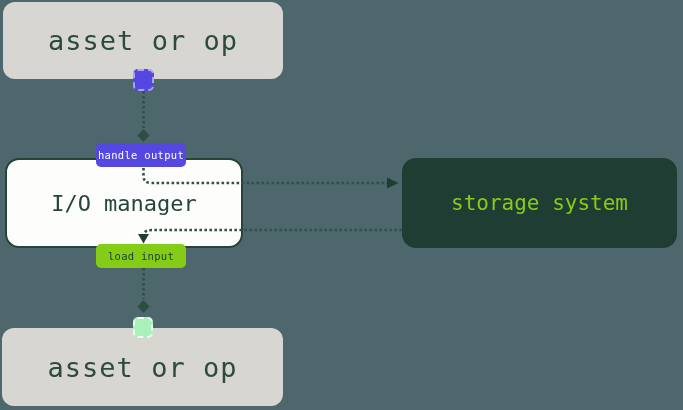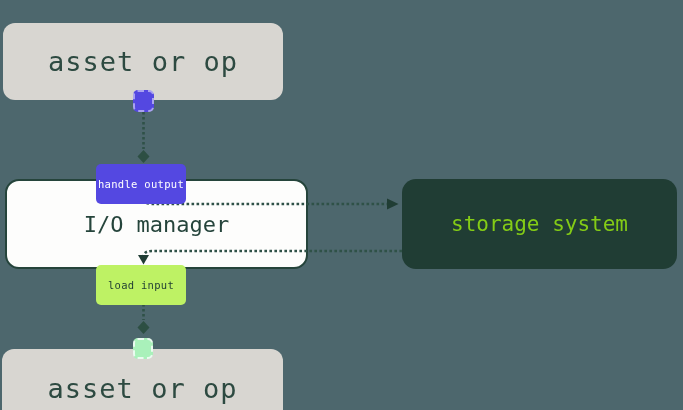--- a/index.html
+++ b/index.html
@@ -10,21 +10,20 @@
     width: 683px;
     height: 410px;
     background: #4d676d;
     position: relative;
     overflow: hidden;
     font-family: "DejaVu Sans Mono", "Liberation Mono", monospace;
   }
   .canvas {
     position: absolute;
     inset: 0;
-    margin-top: 21px;
   }
   .node {
     position: absolute;
     display: flex;
     align-items: center;
     justify-content: center;
     box-sizing: border-box;
   }
   .asset-box {
     left: 3px;
@@ -35,21 +34,21 @@
     color: #2d4a41;
     font-size: 27px;
     letter-spacing: 1px;
     font-weight: 500;
   }
   .asset-top { top: 2px; }
   .asset-bottom { top: 328px; left: 2px; width: 281px; height: 78px; }
   .io-manager {
     left: 5px;
     top: 158px;
-    width: 303px;
+    width: 238px;
     height: 90px;
     background: #fdfdfc;
     border: 2px solid #25443b;
     border-radius: 14px;
     color: #25443b;
     font-size: 22px;
     font-weight: 500;
   }
   .storage {
     left: 402px;
@@ -80,38 +79,38 @@
     top: 317px;
     width: 20px;
     height: 21px;
     background: #a9f1ba;
     border: 2px dashed #eafbf0;
   }
   .badge {
     position: absolute;
     left: 96px;
     width: 90px;
-    height: 40px;
+    height: 24px;
     border-radius: 5px;
     display: flex;
     align-items: center;
     justify-content: center;
     font-size: 10.5px;
     letter-spacing: 0.3px;
     box-sizing: border-box;
     z-index: 4;
   }
   .badge-handle-output {
     top: 143px;
     background: #5448e1;
     color: #ffffff;
   }
   .badge-load-input {
     top: 244px;
-    background: #bef264;
+    background: #84cc16;
     color: #1f3c33;
   }
   .edges-svg {
     position: absolute;
     inset: 0;
     z-index: 3;
     pointer-events: none;
   }
   .z1 { z-index: 1; }
   .z2 { z-index: 2; }

